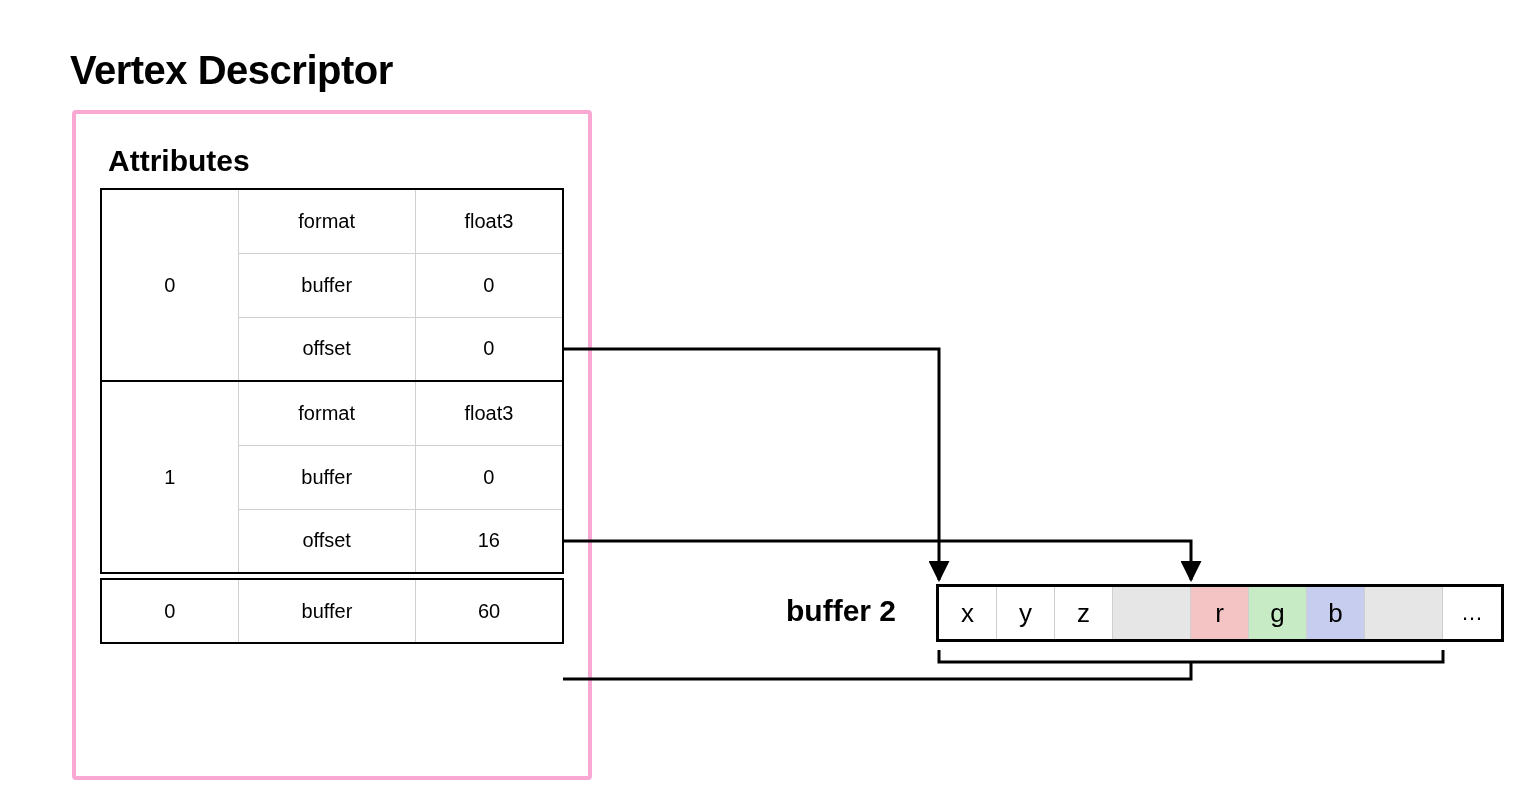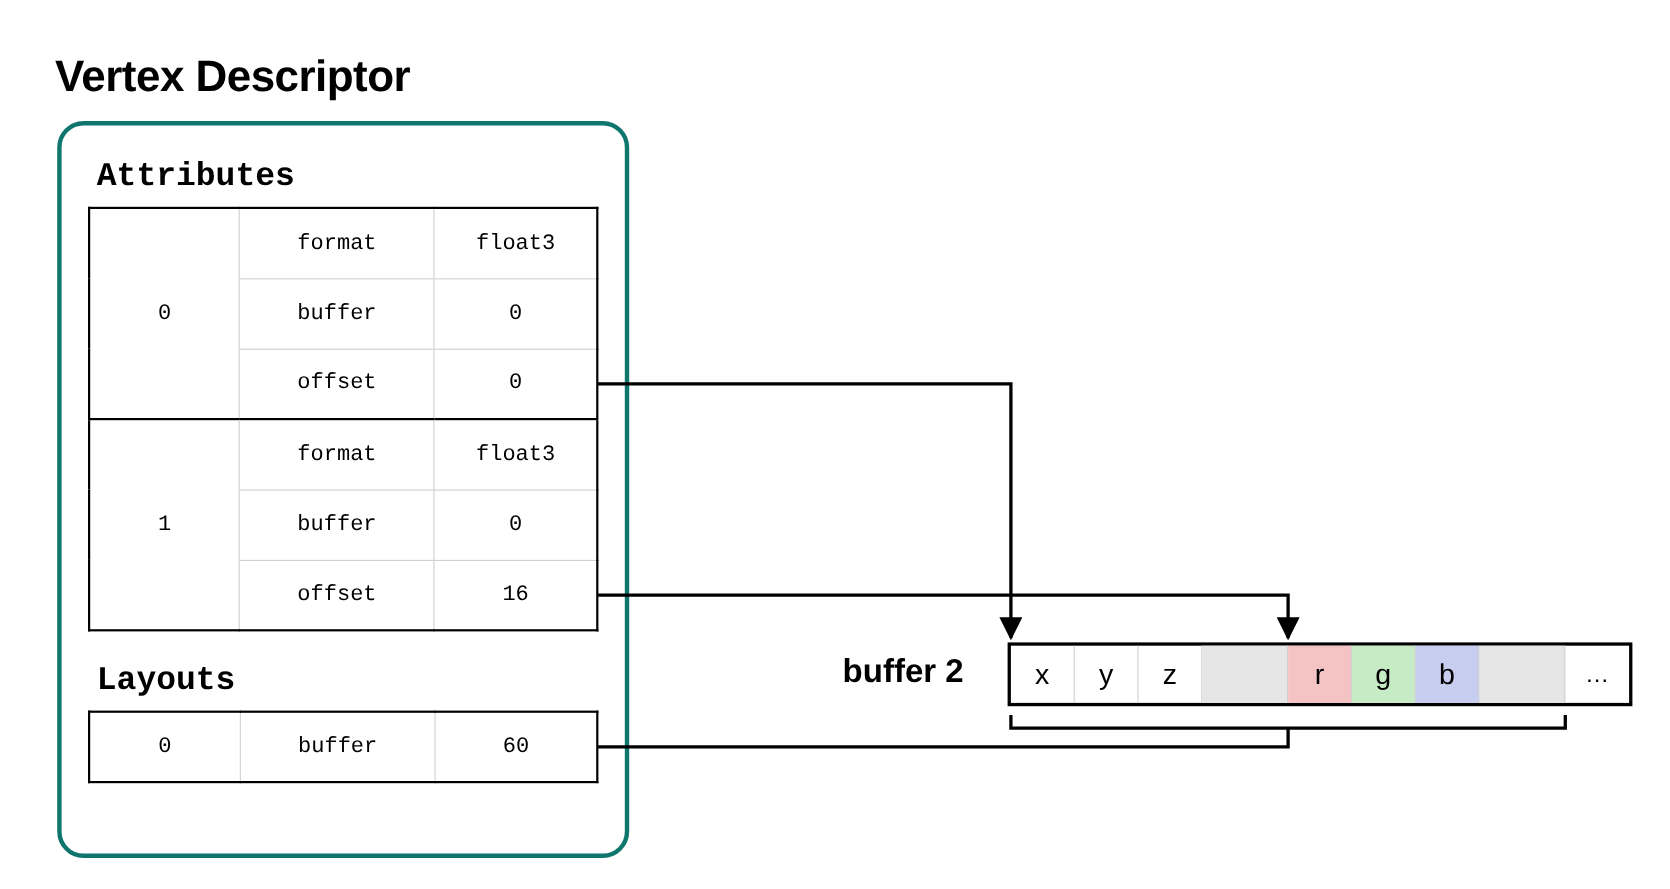--- a/index.html
+++ b/index.html
@@ -3,38 +3,37 @@
 <meta charset="utf-8">
 <style>
   * { box-sizing: border-box; }
   html, body {
     margin: 0; padding: 0;
     width: 1518px; height: 808px;
     background: #ffffff;
     font-family: -apple-system, "Helvetica Neue", Arial, sans-serif;
     color: #000;
   }
-  .stage { position: relative; width: 1490px; height: 808px; }
+  .stage { position: relative; width: 1490px; height: 808px; margin-left: 20px; }
 
   .title {
     position: absolute;
     left: 50px; top: 48px;
     font-size: 40px;
     font-weight: 800;
     letter-spacing: -0.5px;
   }
 
   .descriptor-box {
     position: absolute;
     left: 52px; top: 110px;
     width: 520px; height: 670px;
-    border: 4px solid #0f766e;
-    border-radius: 24px;
+    border: 4px solid #f9a8d4;
+    border-radius: 4px;
     padding: 22px 24px 24px 24px;
-    font-family: Liberation Mono, monospace;
   }
 
   .section-label {
     font-size: 30px;
     font-weight: 700;
     margin: 8px 0 10px 8px;
   }
 
   table.tbl {
     border-collapse: collapse;
@@ -123,21 +122,20 @@
         <td class="col-key">buffer</td>
         <td class="col-val">0</td>
       </tr>
       <tr id="attr1-offset-row">
         <td class="col-key">offset</td>
         <td id="attr1-offset-cell" class="col-val">16</td>
       </tr>
     </tbody>
       </table>
 
-    <div class="section-label" style="margin-top:28px">Layouts</div>
 
     <table id="layout-table" class="tbl">
       <tbody>
           <tr id="layout0-row">
         <td class="col-idx">0</td>
         <td class="col-key">buffer</td>
         <td id="layout0-stride-cell" class="col-val">60</td>
       </tr>
     </tbody>
       </table>

